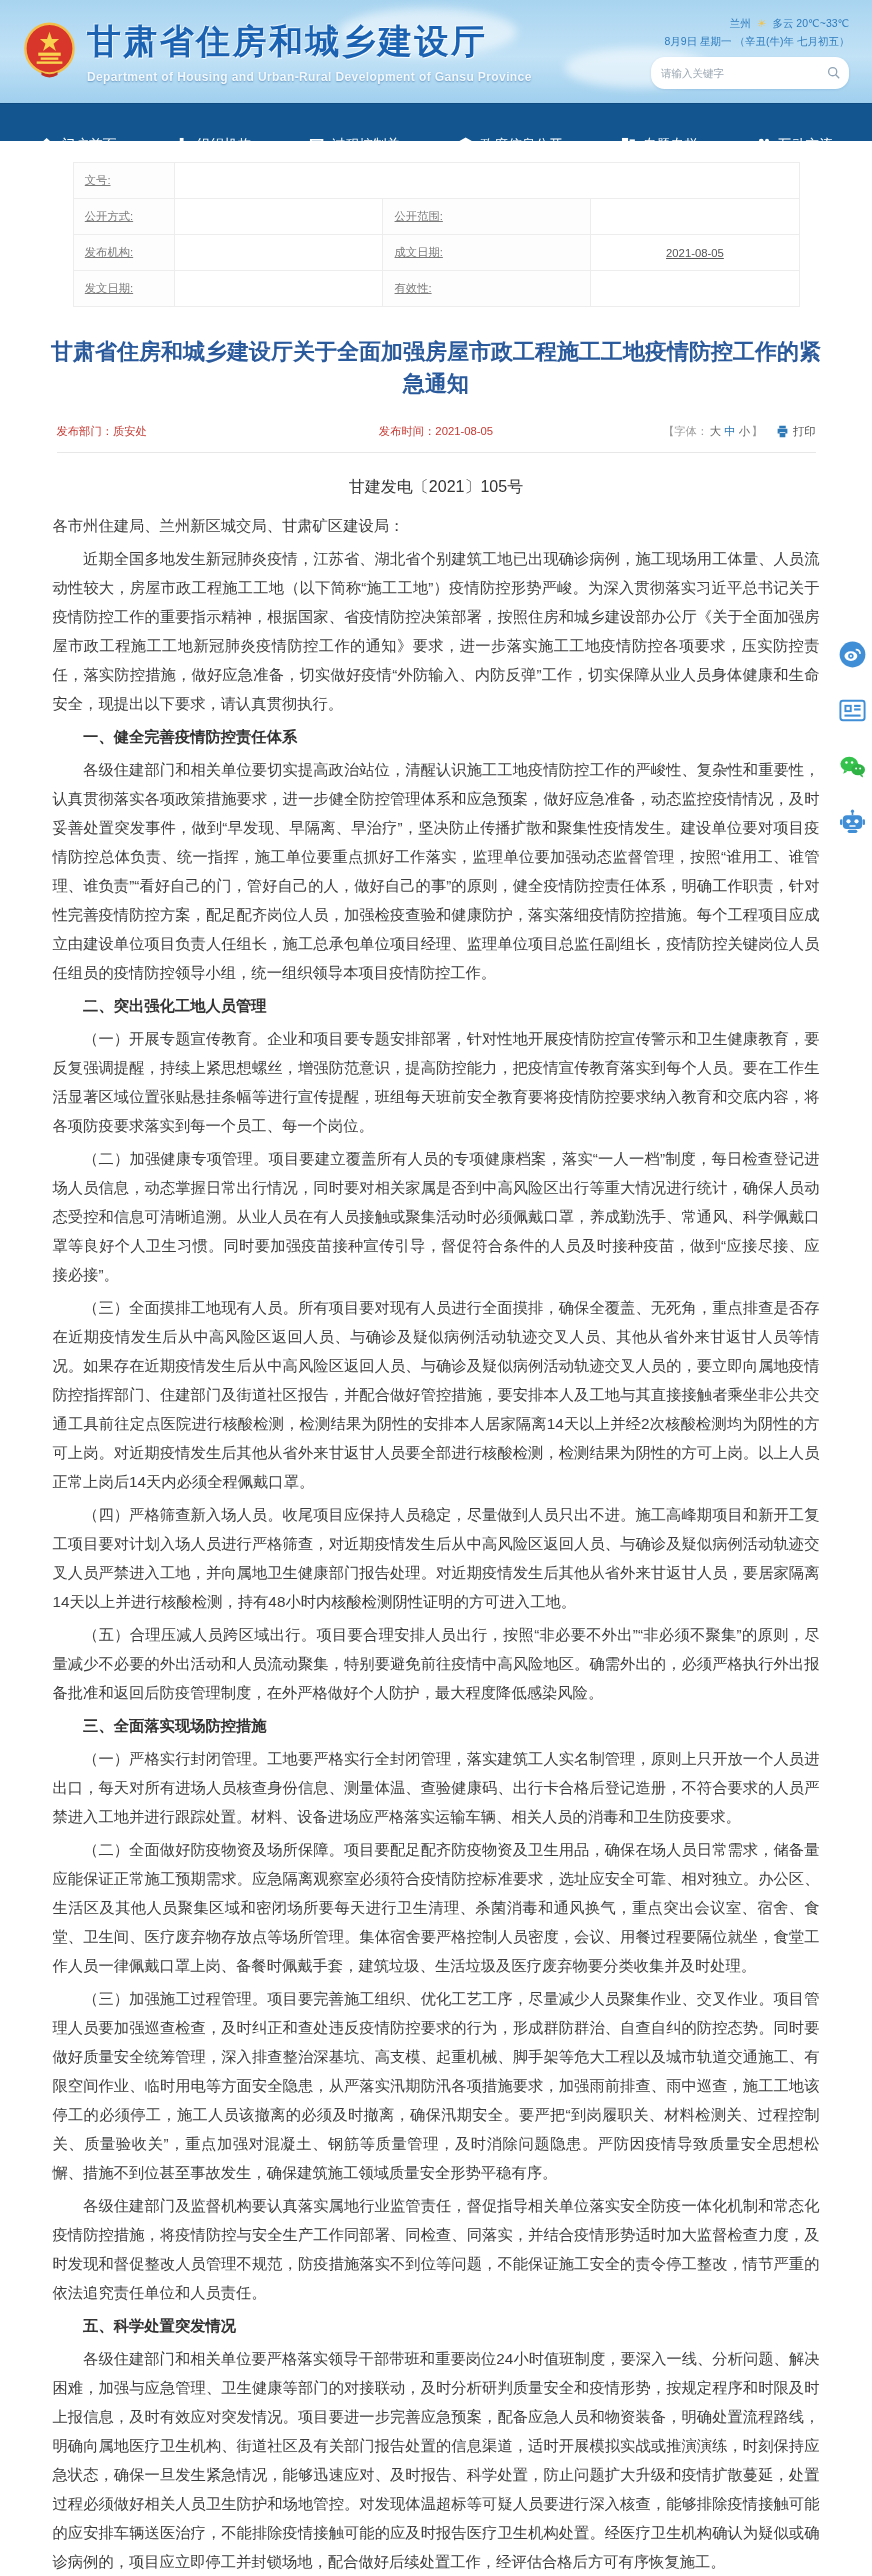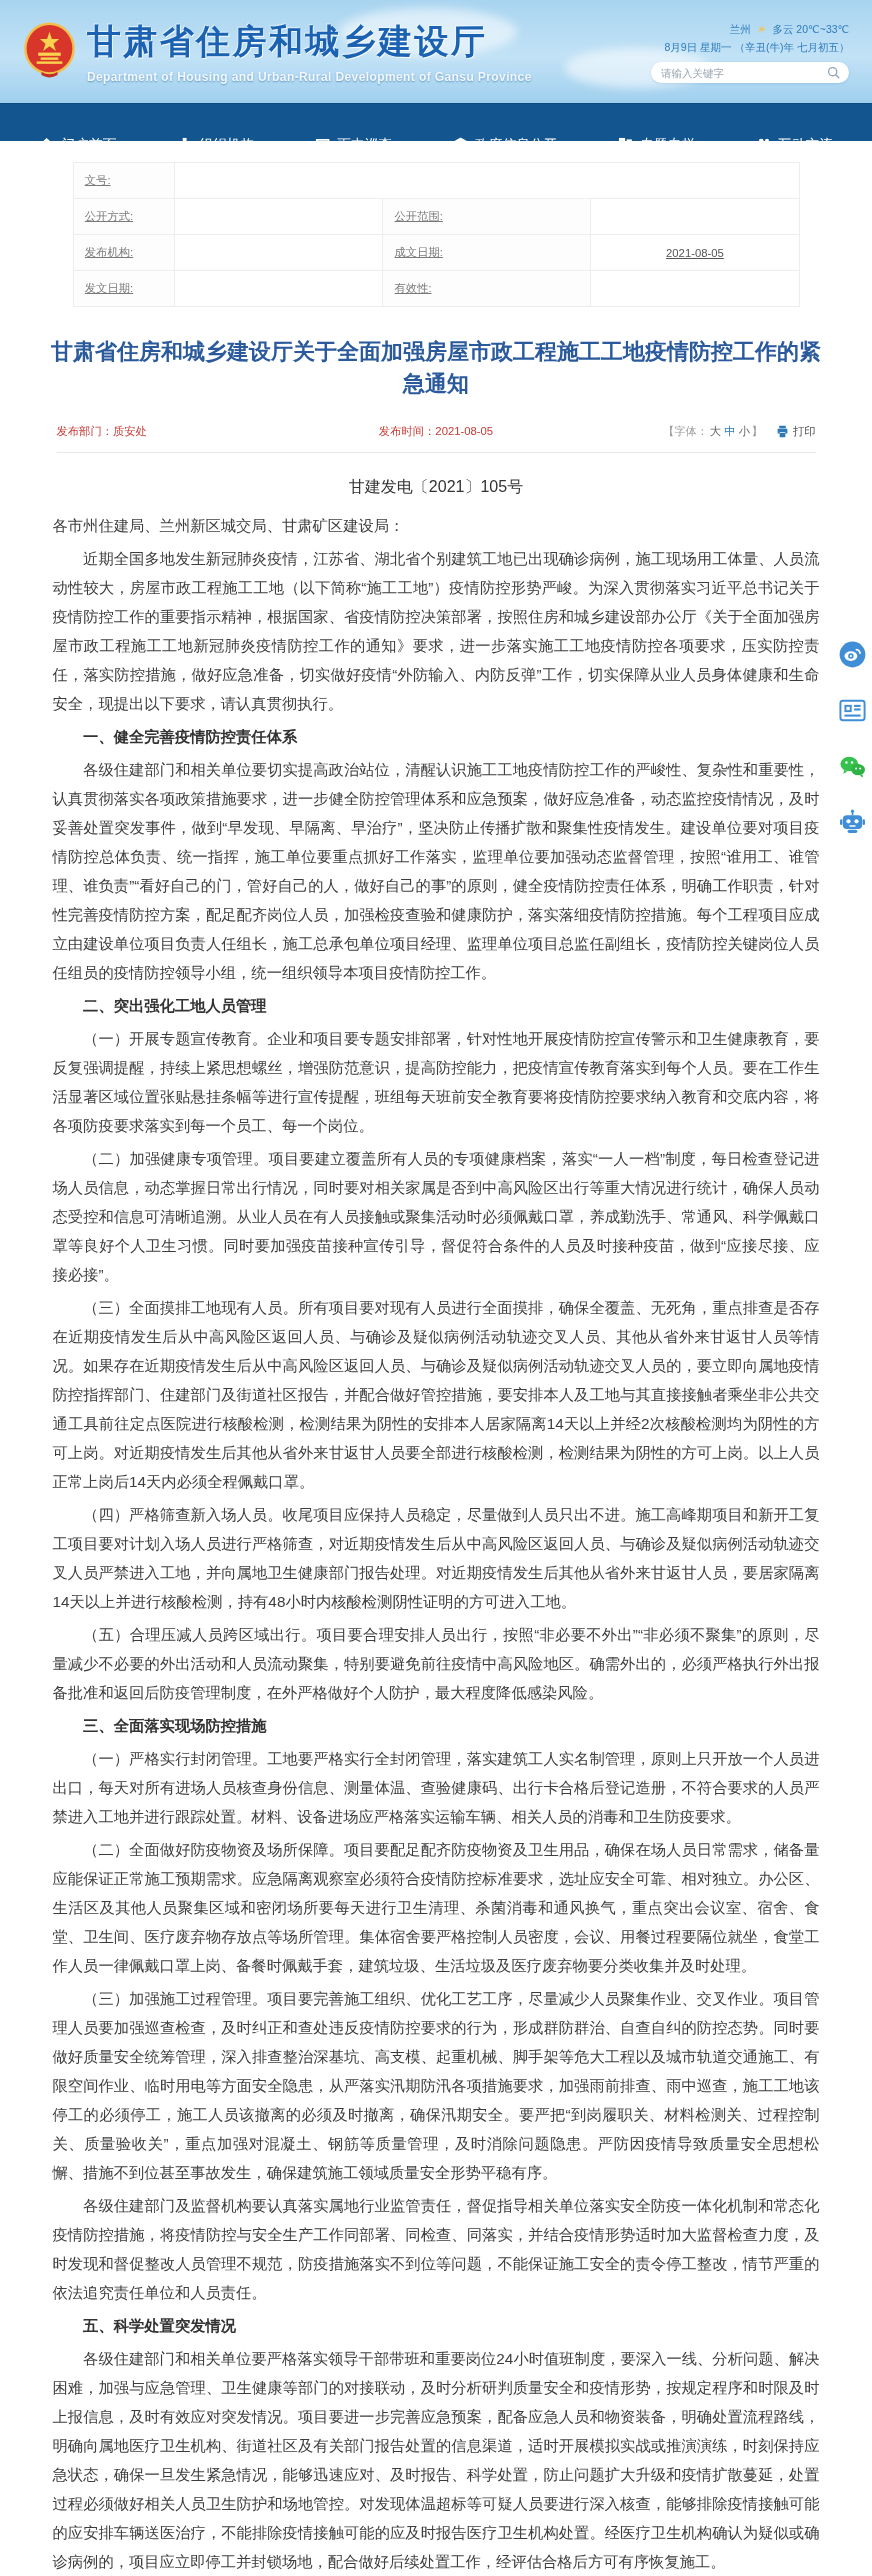--- a/index.html
+++ b/index.html
@@ -28,21 +28,21 @@
     text-shadow: 0.8px 0.8px 0 rgba(255,255,255,.9), -0.8px -0.8px 0 rgba(255,255,255,.6);
   }
   .brand-text .en {
     margin-top: 4.8px; font-size: 12px; font-weight: bold; color: #f2f8fd;
     text-shadow: 0 0.8px 1.6px rgba(30,90,150,.5); letter-spacing: 0.4px;
   }
   .header-right { margin-left: auto; z-index: 1; text-align: right; }
   .weather-line { font-size: 10.5px; color: #2e7bbd; line-height: 18px; white-space: nowrap; }
   .sun-glyph { color: #f6c243; margin: 0 3.2px; }
   .search-box {
-    margin-top: 6.5px; width: 198px; height: 21px; background: #fff;
+    margin-top: 6.5px; width: 198px; height: 32px; background: #fff;
     border-radius: 13.7px; display: flex; align-items: center; padding: 0 9.7px;
     box-shadow: 0 0.8px 2.4px rgba(40,100,160,.18);
   }
   .search-box input {
     border: none; outline: none; flex: 1; font-size: 10.5px; color: #333;
     font-family: inherit; background: transparent;
   }
   .search-box input::placeholder { color: #9aa7b3; }
 
   
@@ -167,21 +167,21 @@
           </svg>
       </span>
       <span>组织机构</span>
     </a>
     <a class="nav-item">
       <span class="nav-icon">
         <svg viewBox="0 0 16 16">
             <path d="M1 2 h14 v12 H1 Z M3 4 h10 v1.6 H3 Z M3 7 h4.5 v5 H3 Z M9 7 h4 v1.2 H9 Z M9 9.4 h4 v1.2 H9 Z" fill-rule="evenodd"></path>
           </svg>
       </span>
-      <span>雨中巡查</span>
+      <span>过程控制关</span>
     </a>
     <a class="nav-item">
       <span class="nav-icon">
         <svg viewBox="0 0 16 16">
             <path d="M8 0.5 L15 4.5 L1 4.5 Z M2 5.5 h2 v6 H2 Z M5.5 5.5 h2 v6 h-2 Z M9 5.5 h2 v6 H9 Z M12.5 5.5 h2 v6 h-2 Z M1 12.5 h14 v1.2 H1 Z M0.5 14.3 h15 v1.2 H0.5 Z"></path>
           </svg>
       </span>
       <span>政府信息公开</span>
     </a>
     <a class="nav-item">

